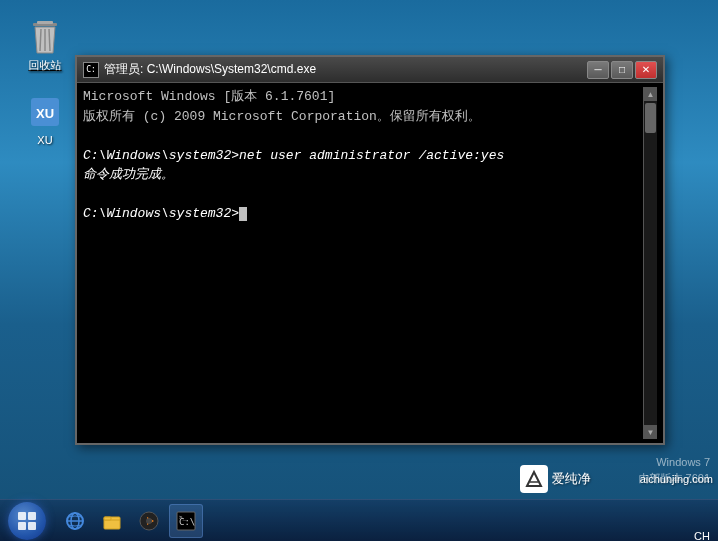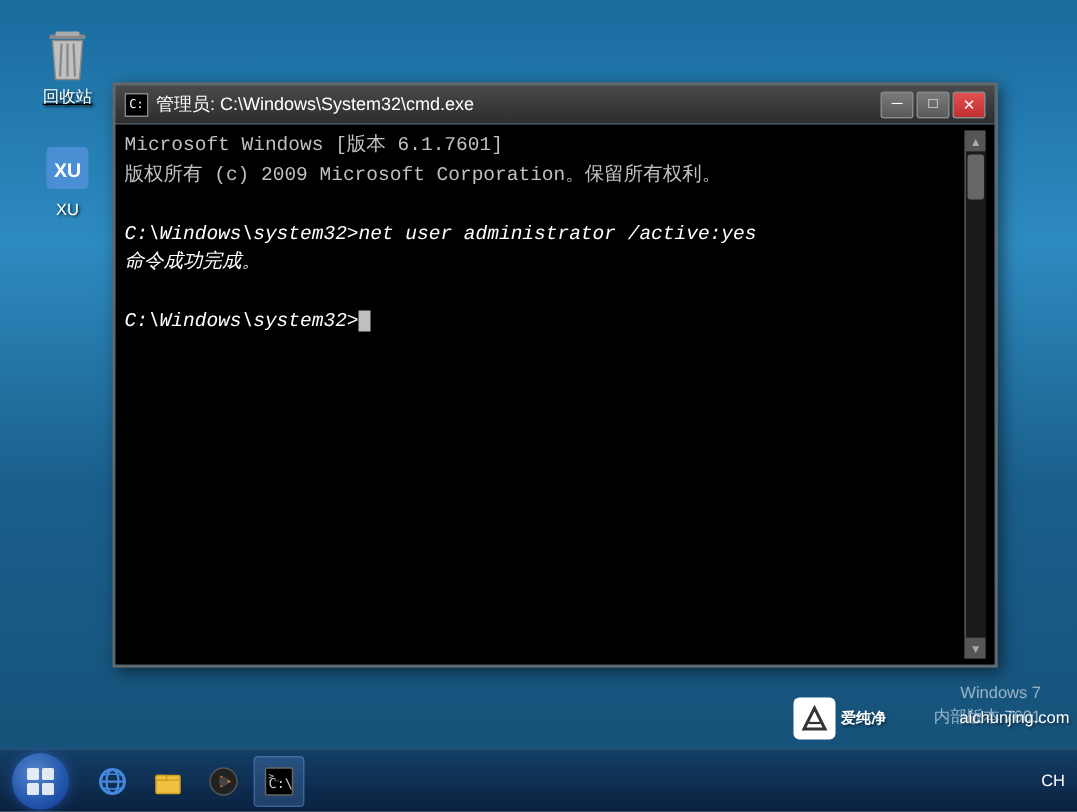--- a/index.html
+++ b/index.html
@@ -238,36 +238,36 @@
       border: 1px solid transparent;
     }
     .taskbar-item:hover, .taskbar-item.active {
       background: rgba(100,150,220,0.25);
       border-color: rgba(100,150,220,0.4);
     }
 
     
     .system-tray {
       display: flex;
-      align-items: center;
+      align-items: flex-end;
       padding: 0 8px;
       height: 42px;
       gap: 6px;
     }
     .tray-text {
       color: white;
       font-size: 11px;
       text-align: right;
     }
 
     
     .win7-watermark {
       position: absolute;
       bottom: 55px;
-      right: 24px;
+      right: 8px;
       color: rgba(255,255,255,0.55);
       font-size: 11px;
       text-align: right;
       line-height: 1.4;
       pointer-events: none;
     }
 
     
     .aichunjing-logo {
       position: absolute;
@@ -284,22 +284,22 @@
       border-radius: 4px;
       display: flex;
       align-items: center;
       justify-content: center;
       font-size: 14px;
       color: #333;
       font-weight: bold;
     }
     .logo-text {
       color: white;
-      font-size: 10px;
-      font-weight: bold;
+      font-size: 13px;
+      font-weight: normal;
       text-shadow: 1px 1px 2px rgba(0,0,0,0.5);
     }
   </style>
 </head>
 <body>
 
 <div class="desktop">
 
   <div class="desktop-icon recycle-bin" style="position:absolute; top:15px; left:15px;text-decoration:underline;">
     <svg class="icon-img" viewBox="0 0 36 36">

